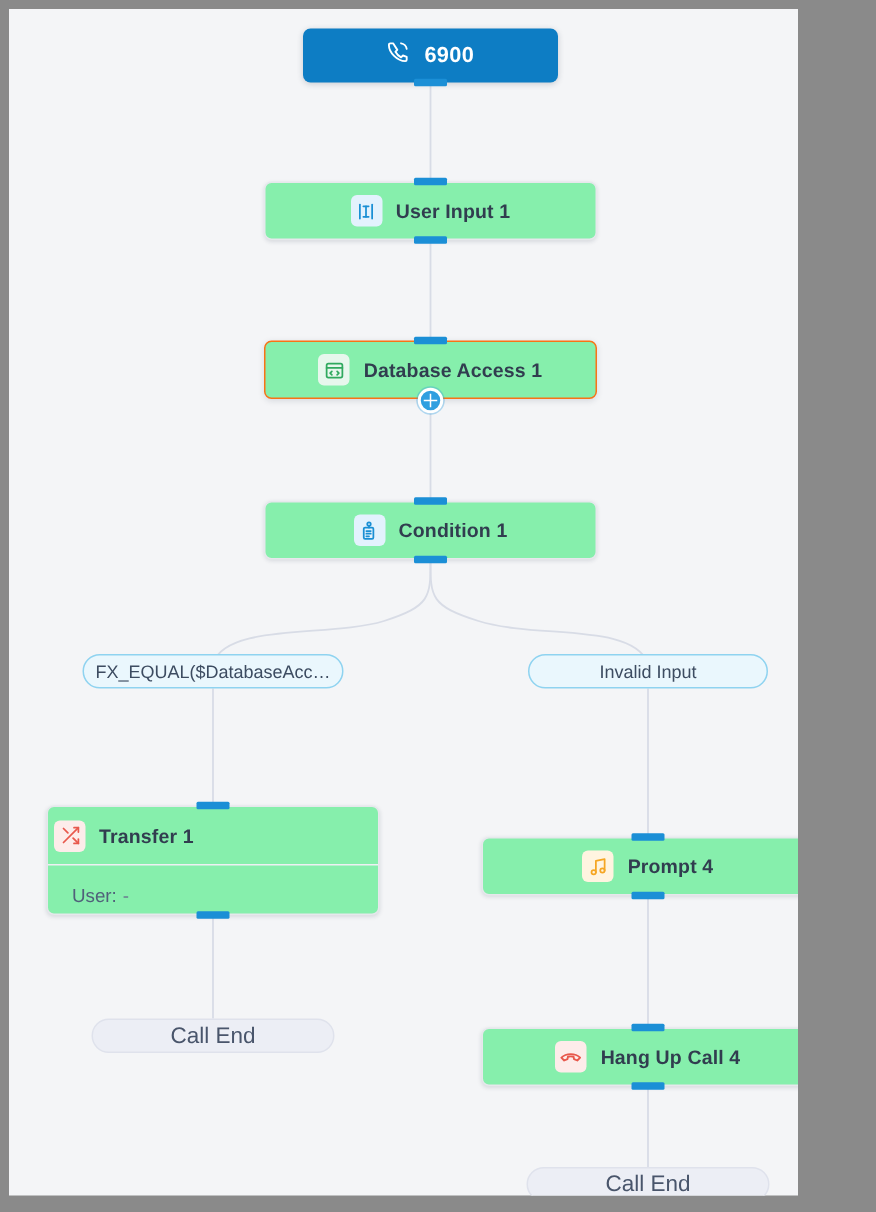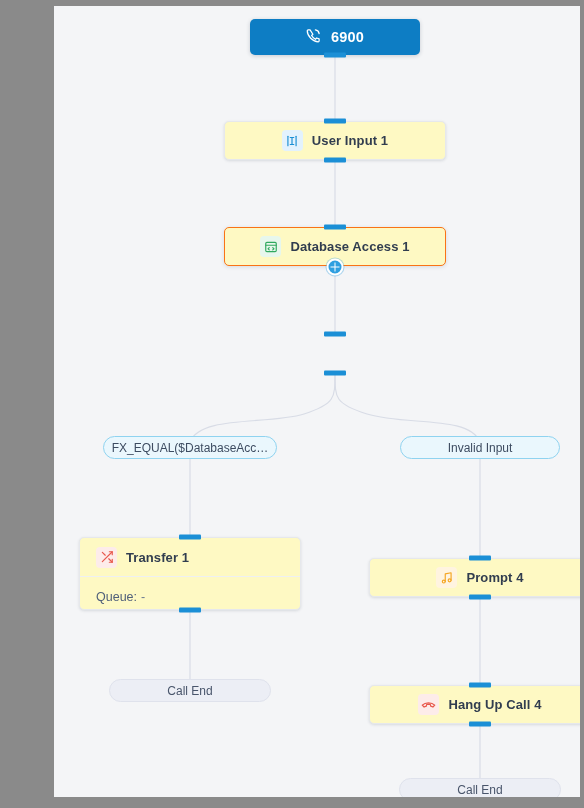--- a/index.html
+++ b/index.html
@@ -21,52 +21,51 @@
   }
 
   #canvas {
     position: absolute;
     left: 6px;
     top: 6px;
     width: 526px;
     height: 791px;
     background: #f4f5f7;
     overflow: hidden;
-    margin-left: 48px;
   }
 
   #edges {
     position: absolute;
     left: 0; top: 0;
     width: 566px;
     height: 791px;
     pointer-events: none;
   }
 
   
   .node {
     position: absolute;
-    background: #fef9c3;
+    background: #86efac;
     border: 1px solid #e6e8ec;
     border-radius: 5px;
     box-shadow: 0 1px 3px rgba(26,38,63,0.13);
   }
 
   .node-head {
     display: flex;
     align-items: center;
     justify-content: center;
     height: 100%;
     gap: 9px;
   }
 
   .node.has-body .node-head {
     height: 39px;
     justify-content: flex-start;
-    padding-left: 16px;
+    padding-left: 4px;
     border-bottom: 1px solid #eef0f3;
   }
 
   .node-body {
     display: flex;
     align-items: center;
     padding-left: 16px;
     height: 40px;
   }
 
@@ -178,21 +177,21 @@
   
   .end-pill {
     position: absolute;
     height: 23px;
     background: #eceef5;
     border: 1px solid #dfe2ec;
     border-radius: 12px;
     display: flex;
     align-items: center;
     justify-content: center;
-    font-size: 12px;
+    font-size: 15px;
     color: #49556b;
     white-space: nowrap;
     text-align: right;
   }
 </style>
 </head>
 <body>
 
 <div id="frame">
   <div id="canvas">
@@ -259,20 +258,35 @@
             <path d="M9 13l-2 2 2 2"></path>
             <path d="M15 13l2 2-2 2"></path>
           </svg>
         </span>
         <span class="node-title">Database Access 1</span>
       </div>
     </div>
     <div class="port" style="left:281px; top:221px;"></div>
     <div class="plus-btn" style="left:281px; top:261px;"></div>
 
+    <div class="node" style="left:170px; top:328px; width:222px; height:39px;">
+      <div class="node-head">
+        <span class="icon-box ib-blue">
+          <svg width="14" height="14" viewBox="0 0 24 24" fill="none" stroke="#1a8fd4" stroke-width="2" stroke-linecap="round" stroke-linejoin="round">
+            <rect x="6" y="8" width="11" height="13" rx="1.5"></rect>
+            <path d="M9 12h5"></path>
+            <path d="M9 15h5"></path>
+            <path d="M9 18h3"></path>
+            <circle cx="12" cy="4" r="2"></circle>
+            <path d="M12 6v2"></path>
+          </svg>
+        </span>
+        <span class="node-title">Condition 1</span>
+      </div>
+    </div>
     <div class="port" style="left:281px; top:328px;"></div>
     <div class="port" style="left:281px; top:367px;"></div>
 
     <div class="branch-pill" style="left:49px; top:430px; width:174px;">
       <span>FX_EQUAL($DatabaseAcc…</span>
     </div>
     <div class="branch-pill" style="left:346px; top:430px; width:160px;">
       <span>Invalid Input</span>
     </div>
 
@@ -284,21 +298,21 @@
             <path d="M4 20L21 3"></path>
             <path d="M21 16v5h-5"></path>
             <path d="M15 15l6 6"></path>
             <path d="M4 4l5 5"></path>
           </svg>
         </span>
         <span class="node-title">Transfer 1</span>
       </div>
       <div class="node-body">
         <span class="node-field">
-          <span>Queue:</span><span class="fv">-</span>
+          <span>User:</span><span class="fv">-</span>
         </span>
       </div>
     </div>
     <div class="port" style="left:136px; top:531px;"></div>
     <div class="port" style="left:136px; top:604px;"></div>
 
     <div class="node" style="left:315px; top:552px; width:222px; height:39px;">
       <div class="node-head">
         <span class="icon-box ib-orange">
           <svg width="14" height="14" viewBox="0 0 24 24" fill="none" stroke="#f5a623" stroke-width="2" stroke-linecap="round" stroke-linejoin="round">

